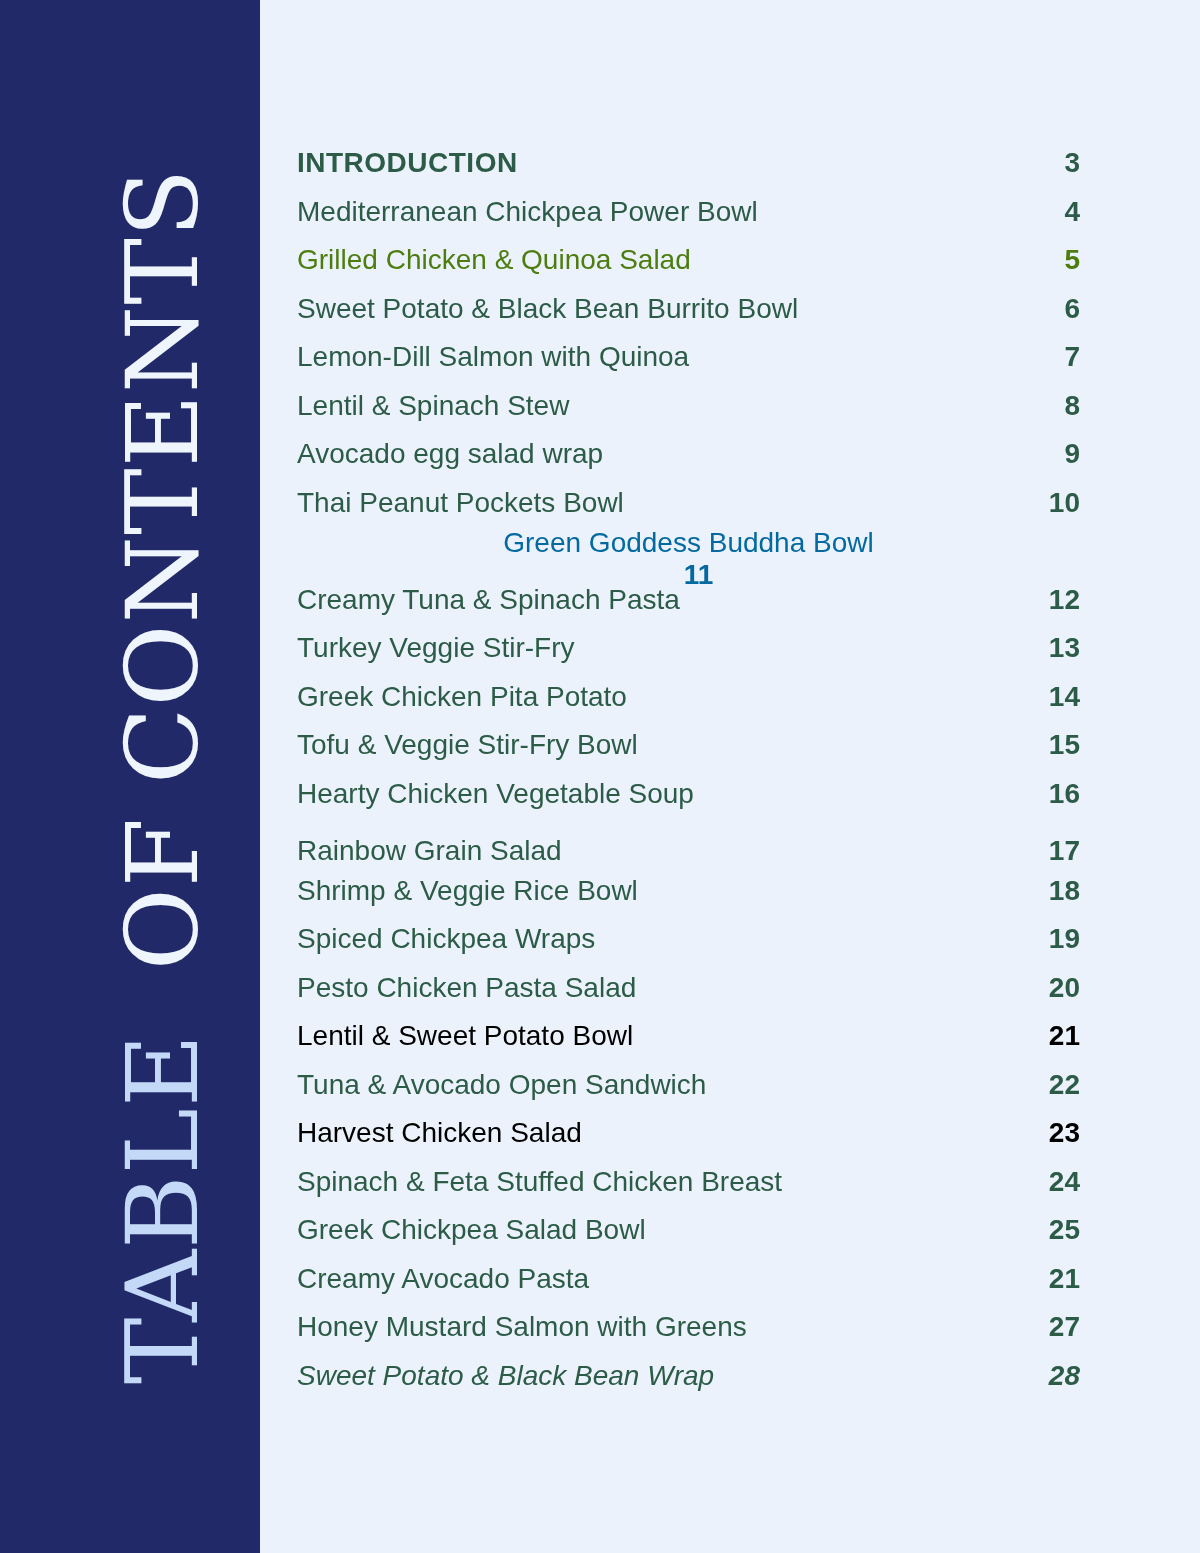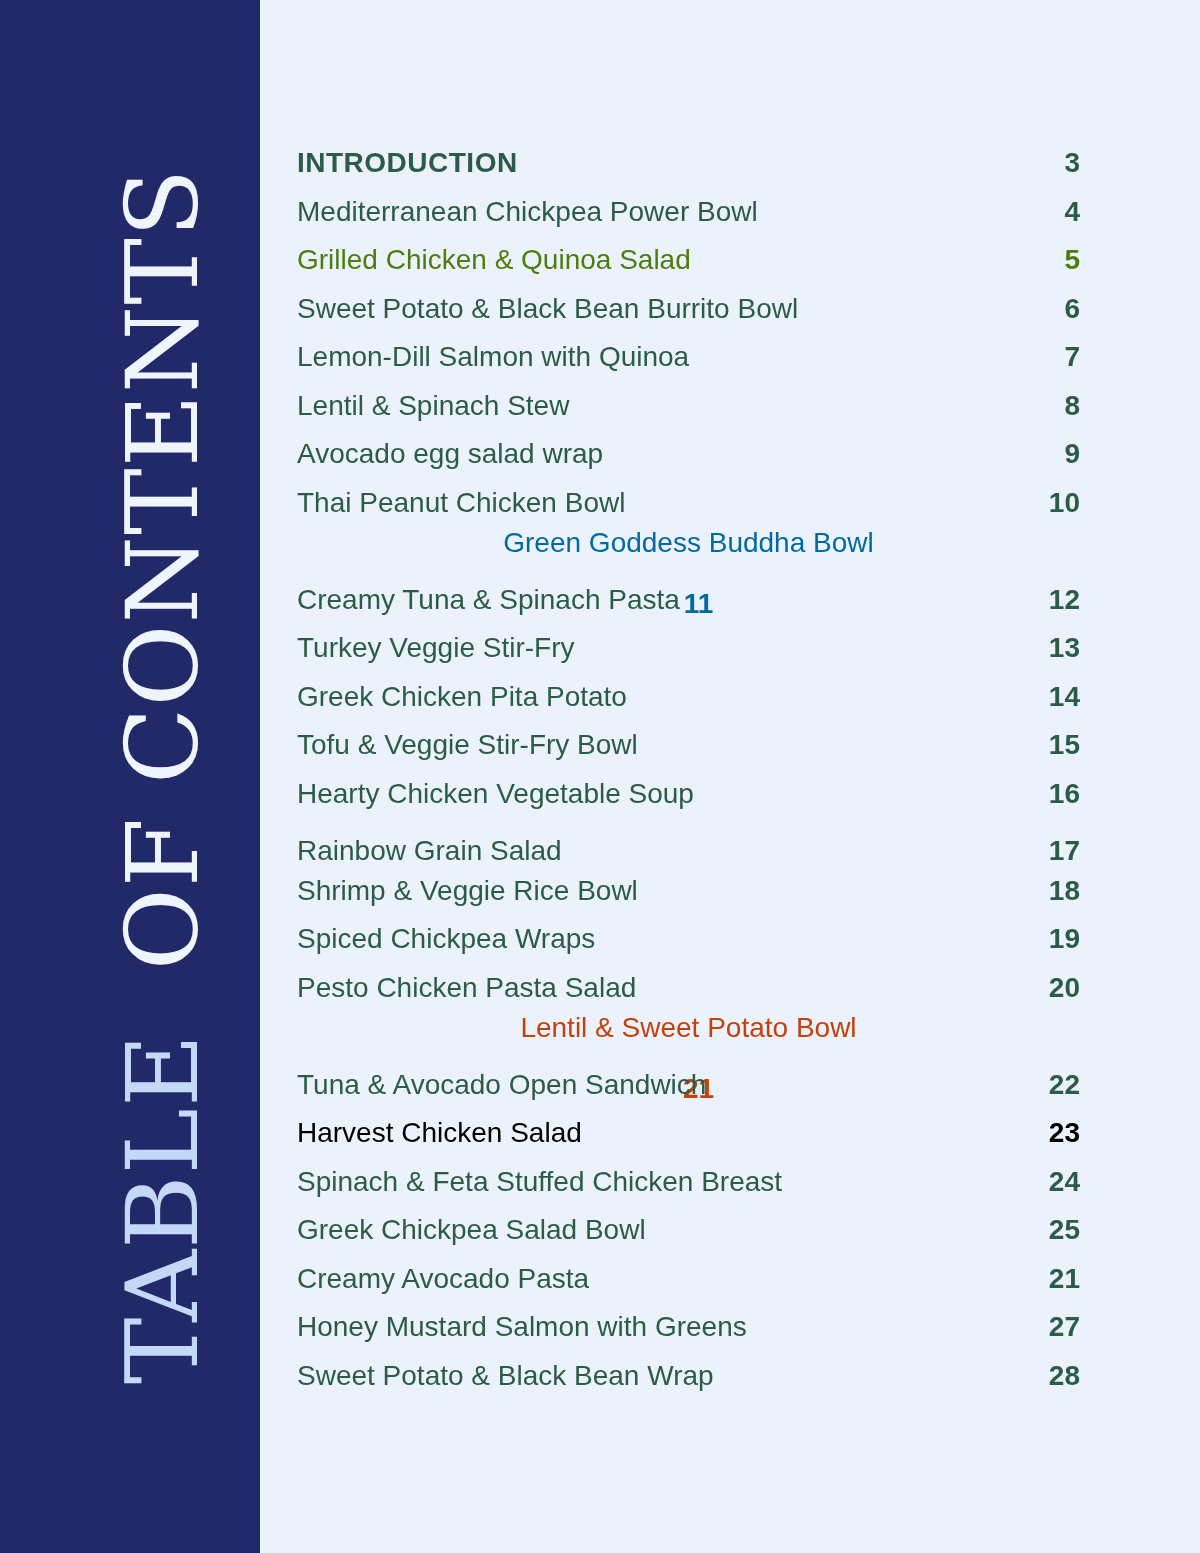--- a/index.html
+++ b/index.html
@@ -47,21 +47,20 @@
     top: 139px;
     right: 120px;
   }
   .toc-row {
     height: 48.5px;
     display: flex;
     align-items: center;
     justify-content: space-between;
     color: #2c5c47;
     font-size: 28px;
-    gap: 29px;
   }
   .toc-label {
     white-space: nowrap;
   }
   .toc-page {
     font-weight: 700;
     white-space: nowrap;
     margin-left: 20px;
   }
   .toc-row.heading .toc-label {
@@ -110,21 +109,21 @@
     <span class="toc-label">Lentil &amp; Spinach Stew</span>
     <span class="toc-page">8</span>
   </div>
 
   <div class="toc-row" style="color: rgb(44, 92, 71);">
     <span class="toc-label">Avocado egg salad wrap</span>
     <span class="toc-page">9</span>
   </div>
 
   <div class="toc-row" style="color: rgb(44, 92, 71);">
-    <span class="toc-label">Thai Peanut Chicken Bowl</span>
+    <span class="toc-label">Thai Peanut Pockets Bowl</span>
     <span class="toc-page">10</span>
   </div>
 
   <div class="toc-row" style="color: #0369a1; flex-direction: column;">
     <span class="toc-label">Green Goddess Buddha Bowl</span>
     <span class="toc-page">11</span>
   </div>
 
   <div class="toc-row" style="color: rgb(44, 92, 71);">
     <span class="toc-label">Creamy Tuna &amp; Spinach Pasta</span>
@@ -164,21 +163,21 @@
   <div class="toc-row" style="color: rgb(44, 92, 71);">
     <span class="toc-label">Spiced Chickpea Wraps</span>
     <span class="toc-page">19</span>
   </div>
 
   <div class="toc-row" style="color: rgb(44, 92, 71);">
     <span class="toc-label">Pesto Chicken Pasta Salad</span>
     <span class="toc-page">20</span>
   </div>
 
-  <div class="toc-row" style="color: #c2410c; flex-direction: column;">
+  <div class="toc-row" style="color: #000000;">
     <span class="toc-label">Lentil &amp; Sweet Potato Bowl</span>
     <span class="toc-page">21</span>
   </div>
 
   <div class="toc-row" style="color: rgb(44, 92, 71);">
     <span class="toc-label">Tuna &amp; Avocado Open Sandwich</span>
     <span class="toc-page">22</span>
   </div>
 
   <div class="toc-row" style="color: #000000;">
@@ -199,17 +198,17 @@
   <div class="toc-row" style="color: rgb(44, 92, 71);">
     <span class="toc-label">Creamy Avocado Pasta</span>
     <span class="toc-page">21</span>
   </div>
 
   <div class="toc-row" style="color: rgb(44, 92, 71);">
     <span class="toc-label">Honey Mustard Salmon with Greens</span>
     <span class="toc-page">27</span>
   </div>
 
-  <div class="toc-row" style="color: rgb(44, 92, 71);">
+  <div class="toc-row" style="color: rgb(44, 92, 71); font-style: italic;">
     <span class="toc-label">Sweet Potato &amp; Black Bean Wrap</span>
     <span class="toc-page">28</span>
   </div>
 </div>
 
 </body></html>

